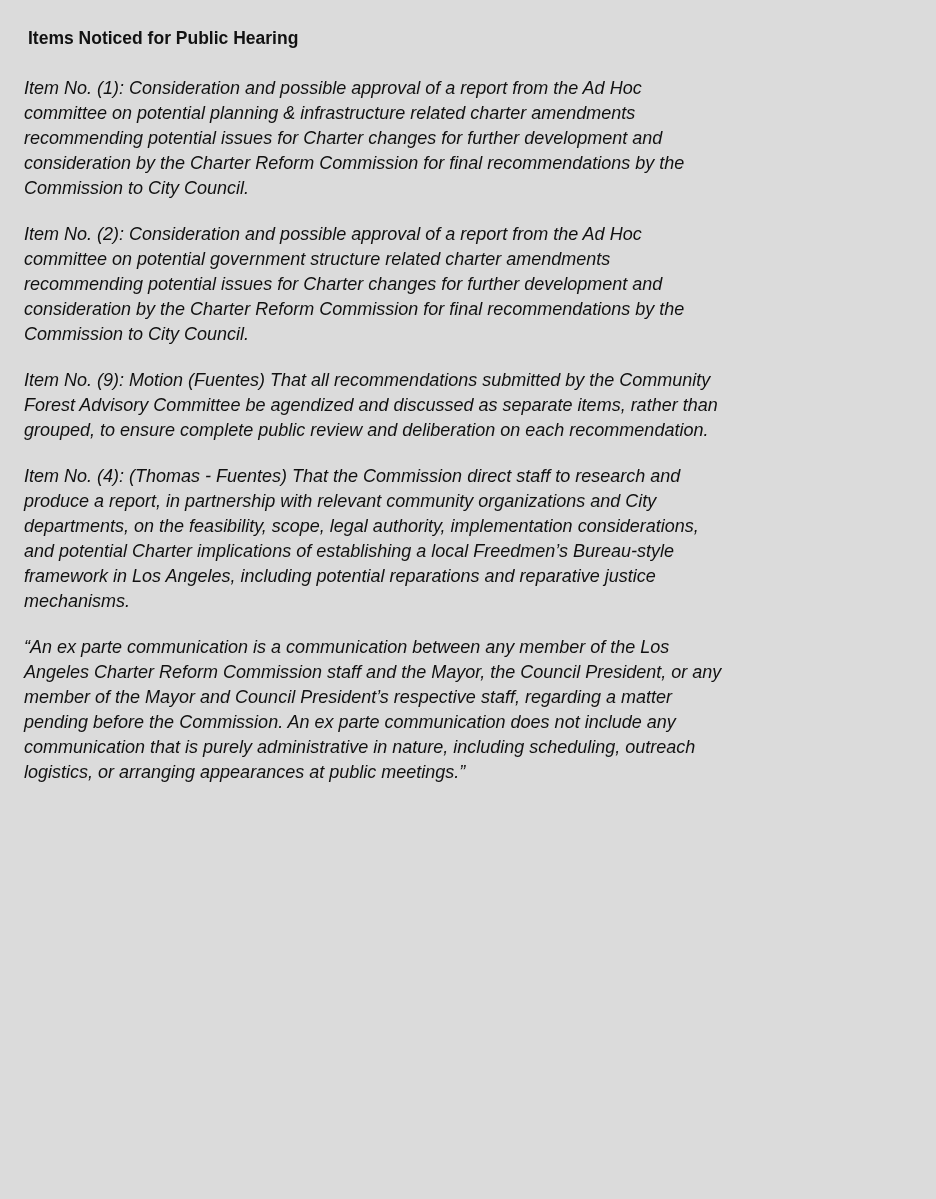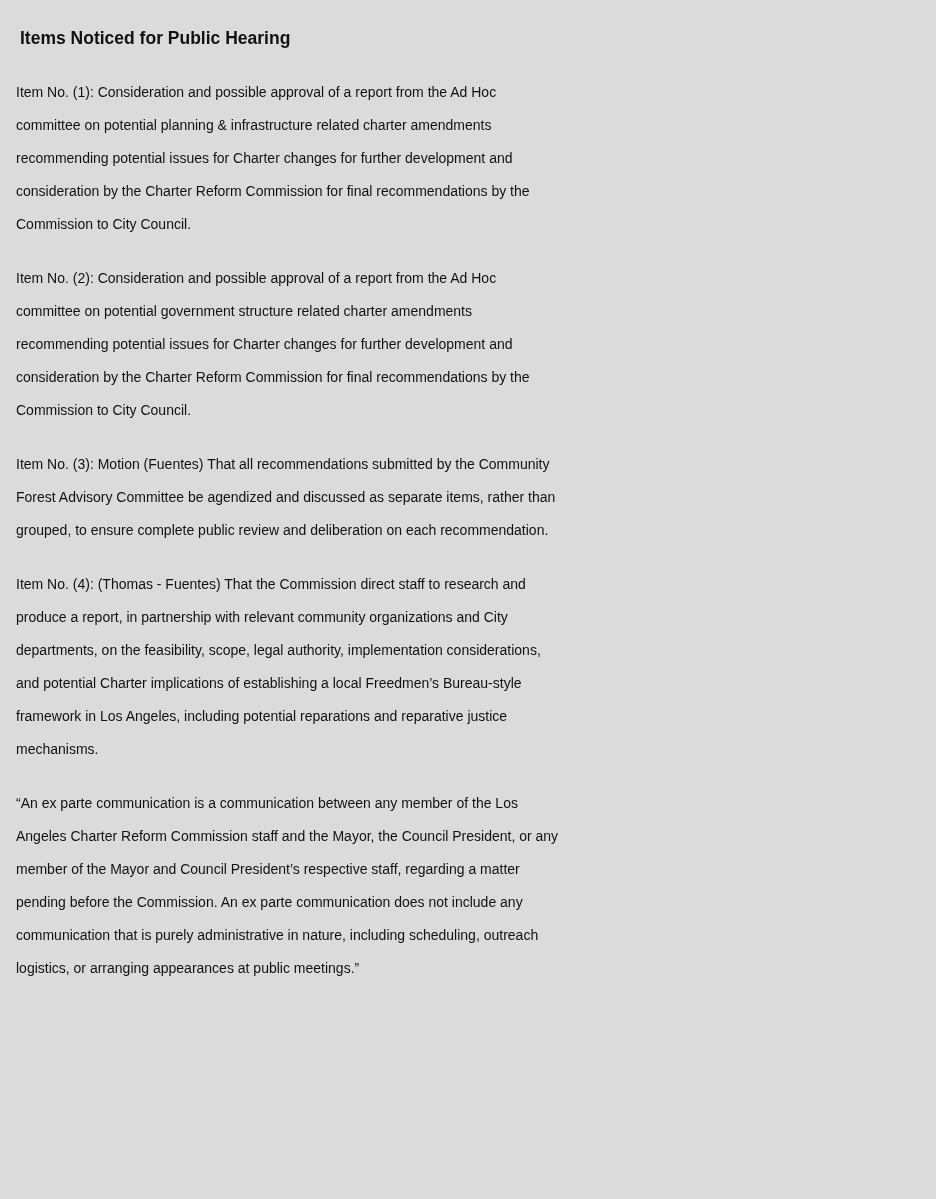--- a/index.html
+++ b/index.html
@@ -10,57 +10,58 @@
     width: 936px;
     height: 1199px;
     background: #dbdbdb;
     color: #111111;
     font-family: "Liberation Sans", sans-serif;
     overflow: hidden;
   }
   .doc {
     box-sizing: border-box;
     width: 936px;
-    padding: 22px 8px 0 16px;
+    padding: 22px 8px 0 24px;
   }
   .heading {
     margin: 0 0 21px 0;
     padding-left: 4px;
     font-size: 17.5px;
     line-height: 33px;
     font-weight: bold;
     white-space: pre;
   }
   .para {
     margin: 0 0 21px 0;
-    font-size: 14px;
-    line-height: 33px;
+    font-size: 18px;
+    line-height: 25px;
     font-weight: normal;
     white-space: pre;
+    font-style: italic;
   }
 </style>
 </head>
 <body>
 
 <div class="doc">
   <h2 class="heading">Items Noticed for Public Hearing</h2>
 
   <p class="para">Item No. (1): Consideration and possible approval of a report from the Ad Hoc
 committee on potential planning &amp; infrastructure related charter amendments
 recommending potential issues for Charter changes for further development and
 consideration by the Charter Reform Commission for final recommendations by the
 Commission to City Council.</p>
 
   <p class="para">Item No. (2): Consideration and possible approval of a report from the Ad Hoc
 committee on potential government structure related charter amendments
 recommending potential issues for Charter changes for further development and
 consideration by the Charter Reform Commission for final recommendations by the
 Commission to City Council.</p>
 
-  <p class="para">Item No. (3): Motion (Fuentes) That all recommendations submitted by the Community
+  <p class="para">Item No. (9): Motion (Fuentes) That all recommendations submitted by the Community
 Forest Advisory Committee be agendized and discussed as separate items, rather than
 grouped, to ensure complete public review and deliberation on each recommendation.</p>
 
   <p class="para">Item No. (4): (Thomas - Fuentes) That the Commission direct staff to research and
 produce a report, in partnership with relevant community organizations and City
 departments, on the feasibility, scope, legal authority, implementation considerations,
 and potential Charter implications of establishing a local Freedmen’s Bureau-style
 framework in Los Angeles, including potential reparations and reparative justice
 mechanisms.</p>
 

